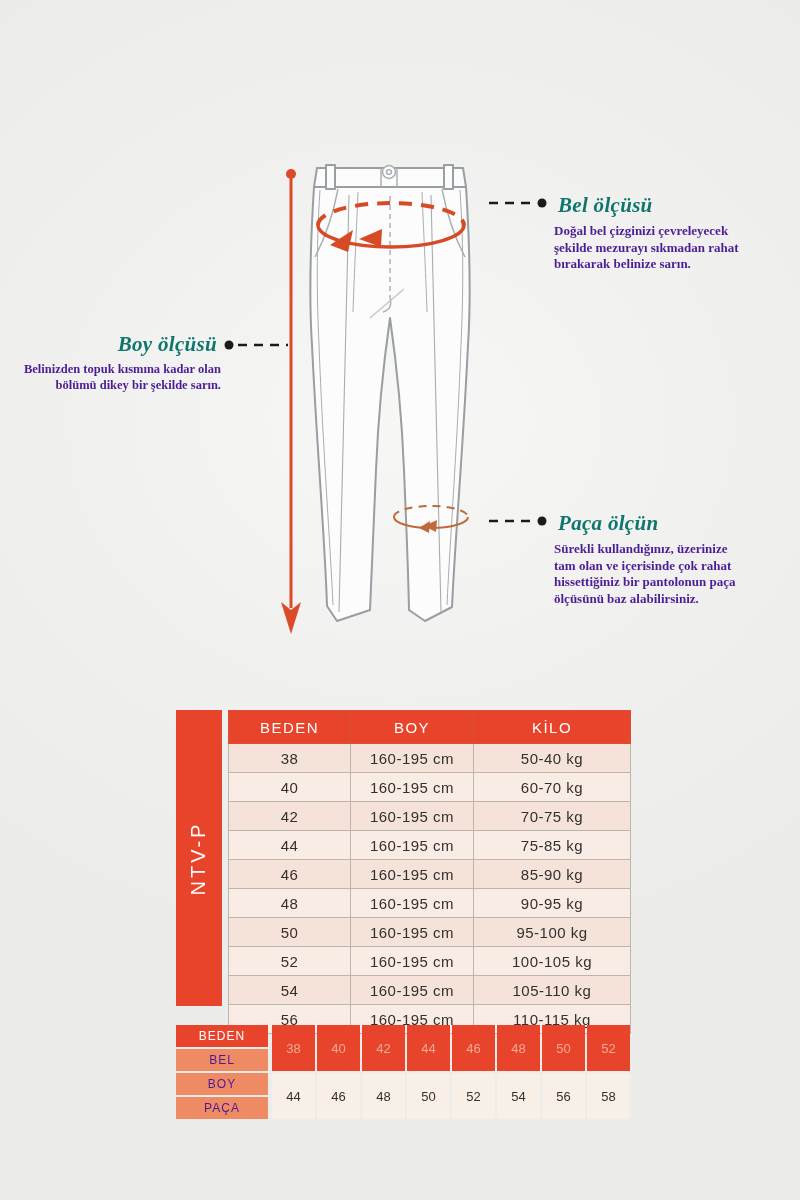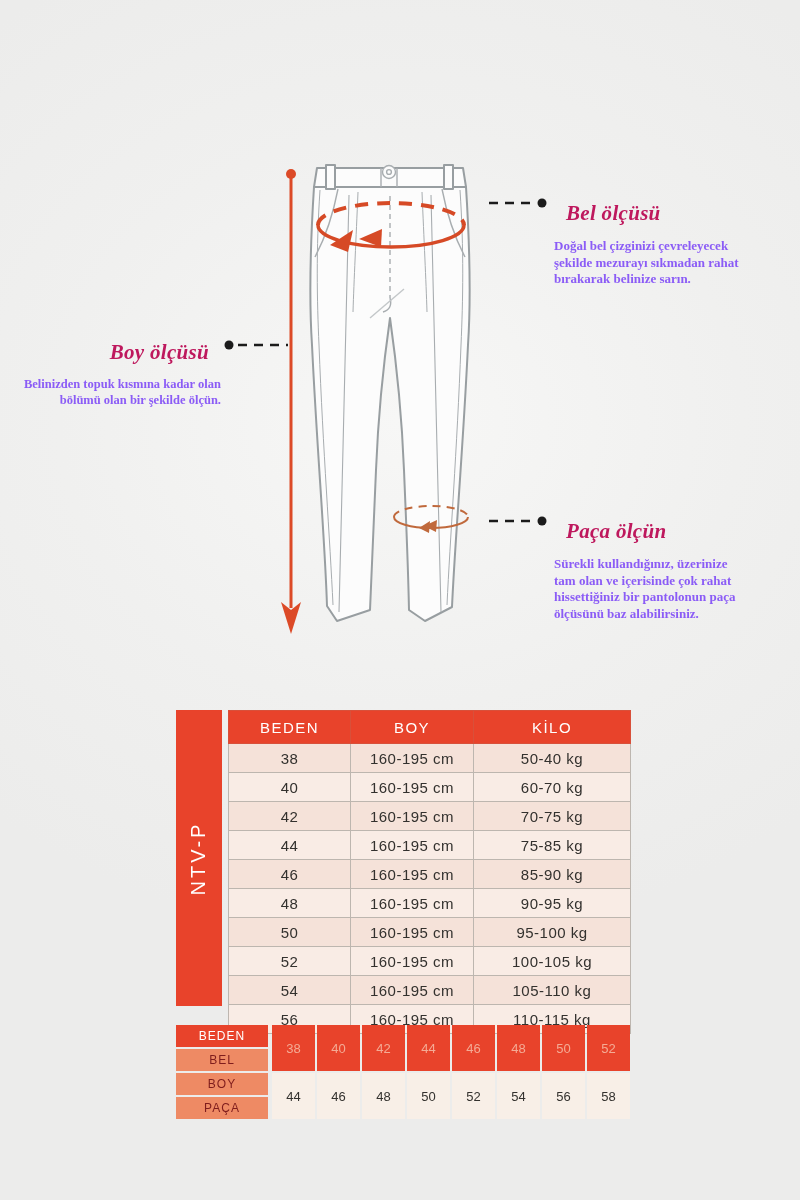--- a/index.html
+++ b/index.html
@@ -5,25 +5,25 @@
   html,body{margin:0;padding:0;}
   body{
     width:800px;height:1200px;position:relative;overflow:hidden;
     font-family:"Liberation Sans",sans-serif;
     background:radial-gradient(ellipse 620px 520px at 400px 420px,#f7f7f6 0%,#f0f0ef 55%,#ececeb 100%);
   }
   .abs{position:absolute;}
   
   .callout-title{
     font-family:"Liberation Serif",serif;font-style:italic;font-weight:700;
-    font-size:21px;color:#be185d;letter-spacing:.3px;margin:12px;
+    font-size:21px;color:#0f766e;letter-spacing:.3px;margin:4px;
   }
   .callout-desc{
     font-family:"Liberation Serif",serif;font-weight:700;
-    font-size:13px;line-height:16.5px;color:#8b5cf6;margin:5px 0 0 0;
+    font-size:13px;line-height:16.5px;color:#4c1d95;margin:5px 0 0 0;
   }
   #boy-callout{text-align:right;}
   #boy-callout .callout-desc{font-size:12.5px;line-height:15.5px;}
   
   #size-table-wrap{left:176px;top:710px;width:454px;height:296px;display:flex;gap:6px;}
   #ntvp-bar{
     width:46px;background:var(--accent,#e8432b);display:flex;align-items:center;justify-content:center;
   }
   #ntvp-bar span{
     color:#fff;font-size:20px;letter-spacing:3px;transform:rotate(-90deg);white-space:nowrap;
@@ -41,21 +41,21 @@
   #size-table tr.even td{background:#f9ece5;}
   #size-table col.c1{width:122px;} #size-table col.c2{width:123px;} #size-table col.c3{width:157px;}
   
   #measure-table-wrap{left:176px;top:1025px;width:454px;display:flex;gap:4px;}
   #measure-labels{display:flex;flex-direction:column;gap:2px;width:92px;}
   #measure-labels .lbl{
     height:22px;display:flex;align-items:center;justify-content:center;
     font-size:12px;letter-spacing:1px;
   }
   #measure-labels .lbl.head{background:var(--accent,#e8432b);color:#fff;}
-  #measure-labels .lbl.sub{background:var(--salmon,#ee8a64);color:#7f1d1d;}
+  #measure-labels .lbl.sub{background:var(--salmon,#ee8a64);color:#4c1d95;}
   #measure-grid{border-collapse:separate;border-spacing:2px;margin:-2px;flex:1;}
   #measure-grid th{
     background:var(--accent,#e8432b);color:#f4ab95;font-weight:400;
     font-size:13px;height:22px;width:42px;
   }
   #measure-grid td{
     background:#f8efe7;color:#33312e;text-align:center;font-size:13px;height:22px;
   }
 </style>
 </head>
@@ -120,21 +120,21 @@
   </g>
 </svg>
 
 <div class="abs" style="left:554px;top:189px;width:200px;">
   <p class="callout-title">Bel ölçüsü</p>
   <p class="callout-desc">Doğal bel çizginizi çevreleyecek şekilde mezurayı sıkmadan rahat bırakarak belinize sarın.</p>
 </div>
 
 <div class="abs" id="boy-callout" style="left:16px;top:328px;width:205px;">
   <p class="callout-title">Boy ölçüsü</p>
-  <p class="callout-desc">Belinizden topuk kısmına kadar olan bölümü olan bir şekilde ölçün.</p>
+  <p class="callout-desc">Belinizden topuk kısmına kadar olan bölümü dikey bir şekilde sarın.</p>
 </div>
 
 <div class="abs" style="left:554px;top:507px;width:195px;">
   <p class="callout-title">Paça ölçün</p>
   <p class="callout-desc">Sürekli kullandığınız, üzerinize tam olan ve içerisinde çok rahat hissettiğiniz bir pantolonun paça ölçüsünü baz alabilirsiniz.</p>
 </div>
 
 <div class="abs" id="size-table-wrap">
   <div id="ntvp-bar">
     <span>NTV-P</span>

